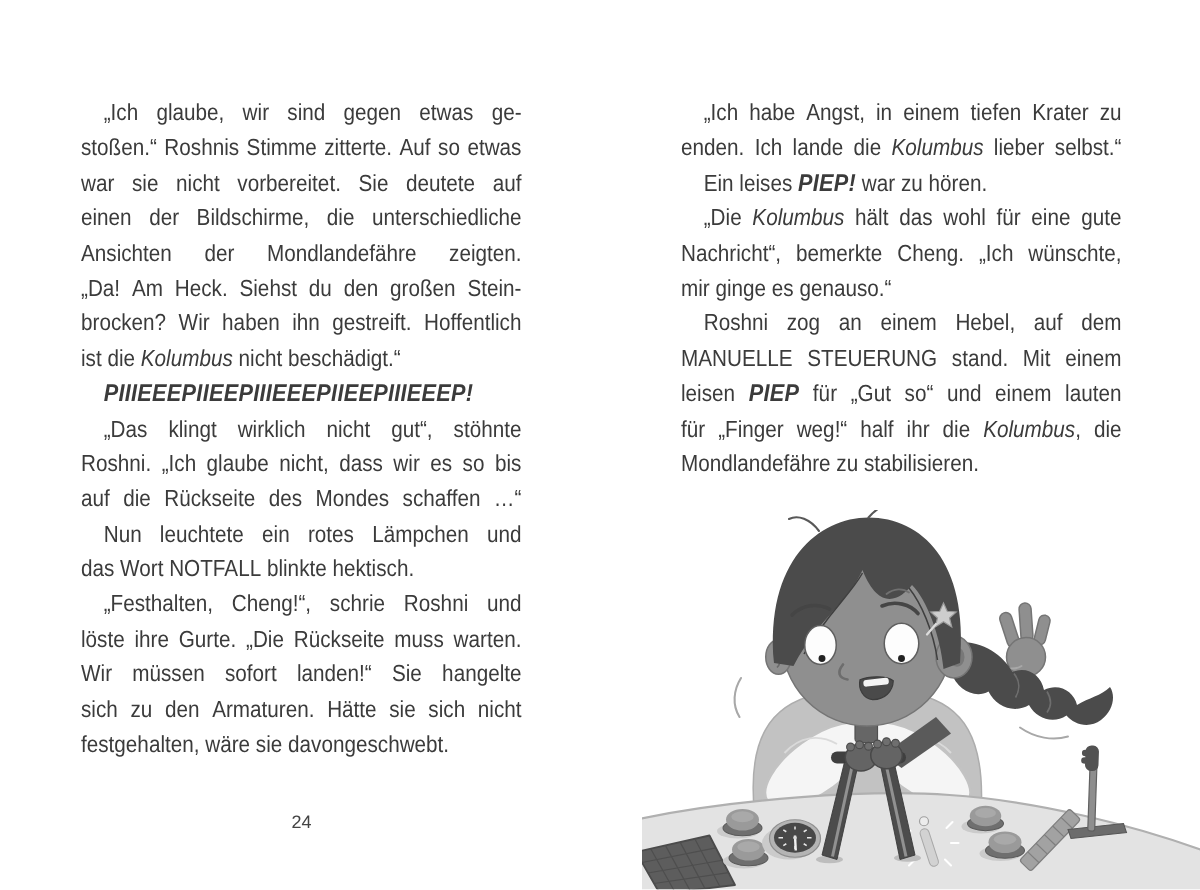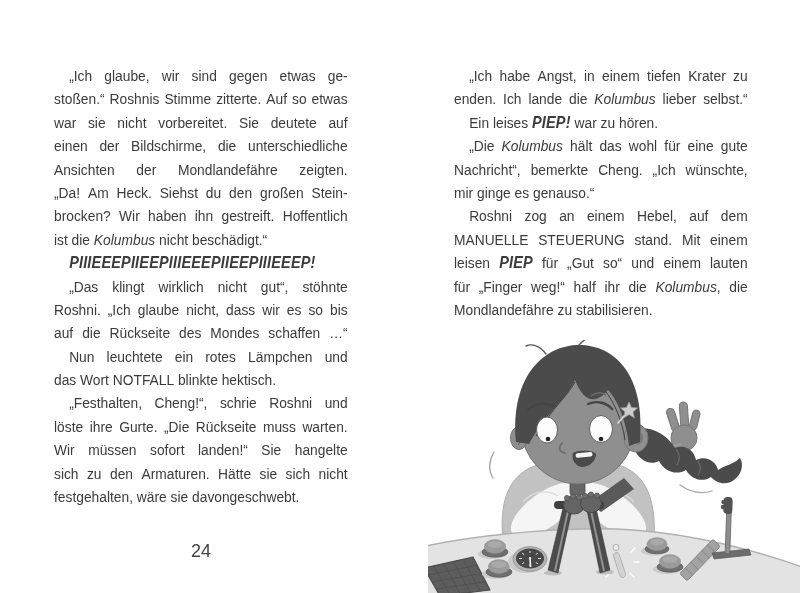--- a/index.html
+++ b/index.html
@@ -27,21 +27,21 @@
   .line.ind{padding-left:17px;}
   .word{white-space:nowrap;flex:0 0 auto;}
   .seg-n{font-style:normal;}
   .seg-i{font-style:italic;}
   .seg-d{
     font-weight:700;font-style:italic;font-size:1.05em;letter-spacing:.2px;
     font-family:"Liberation Sans","DejaVu Sans",sans-serif;
   }
   .page-number{
     position:absolute;left:54px;top:541px;width:294px;text-align:center;
-    font-size:18px;color:#444;
+    font-size:12px;color:#444;
   }
   #illustration{position:absolute;left:428px;top:340px;width:372px;height:253px;}
 </style>
 </head>
 <body>
 
 <div>
 
   <div id="left-col" class="col">
       <div class="line just ind">

